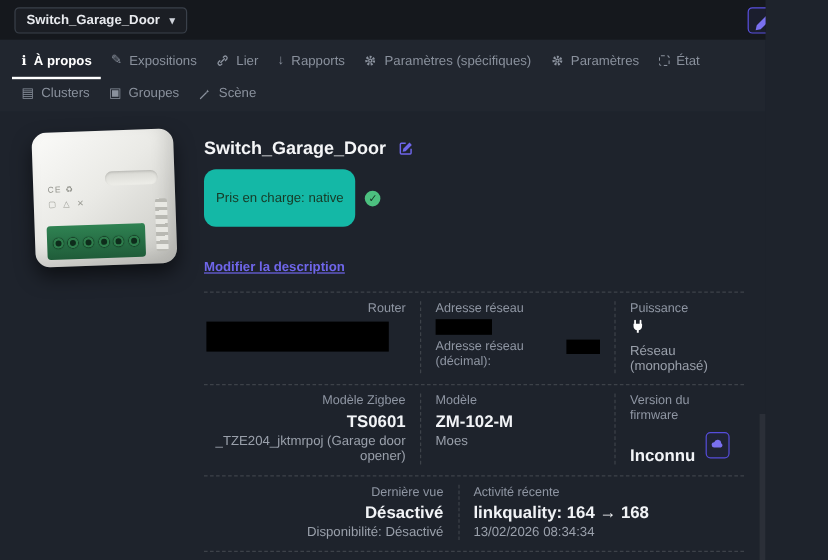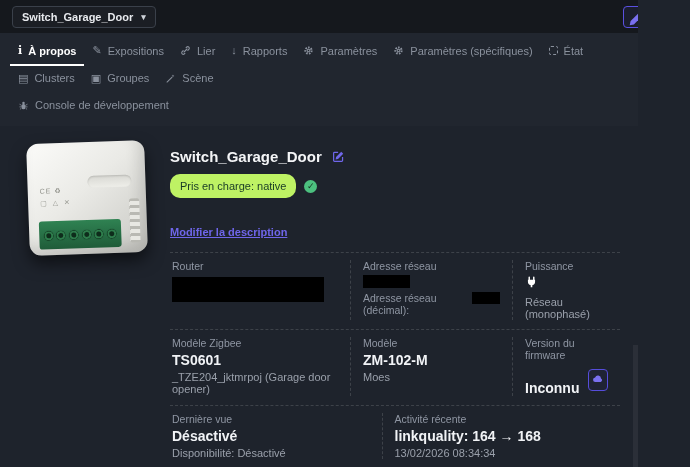--- a/index.html
+++ b/index.html
@@ -48,32 +48,32 @@
   .terminals { position:absolute; left:10px; bottom:6px; width:82px; height:28px; border-radius:3px;
     background:linear-gradient(180deg,#2f8252,#1f5c39); display:flex; align-items:center; justify-content:space-around; padding:0 3px; }
   .screw { width:9px; height:9px; border-radius:50%; background:#0e2c1b; box-shadow:inset 0 0 0 2px #2e7d4c, 0 0 1px #000; }
 
   
   .title-row { display:flex; align-items:center; gap:10px; }
   .title-row h1 { font-size:15px; font-weight:700; color:#f4f5f7; }
   .edit-ic { color:#6f66ea; cursor:pointer; display:inline-flex; }
   .edit-ic svg { width:13px; height:13px; }
   .badge-row { display:flex; align-items:center; gap:14px; margin-top:9px; }
-  .badge { background:#bef264; color:#173a26; font-size:11px; font-weight:400; padding:6px 10px; border-radius:10px; }
+  .badge { background:#14b8a6; color:#173a26; font-size:11px; font-weight:400; padding:18px 10px; border-radius:10px; }
   .interview { font-size:11.5px; color:#d7dadf; }
   .checkc { width:13px; height:13px; border-radius:50%; background:#4cc07f; color:#143322; font-size:9px; font-weight:700;
     display:inline-flex; align-items:center; justify-content:center; margin-left:-6px; }
   .desc-link { display:inline-block; margin-top:28px; color:#6f66ea; font-size:11px; font-weight:700;
     text-decoration:underline; cursor:pointer; }
 
   
   .info-table { margin-top:12px; }
   .irow { display:flex; border-top:1px dashed rgba(255,255,255,.14); padding:7px 0 9px 0; }
   .cell { padding:0 12px; min-width:0; }
-  .cell:first-child { padding-left:2px; }
+  .cell:first-child { padding-left:2px;text-align:right; }
   .cell + .cell { border-left:1px dashed rgba(255,255,255,.14); }
   .c40 { width:40%; } .c36 { width:36%; } .c24 { width:24%; }
   .c47 { width:47%; } .c53 { width:53%; } .c100 { width:100%; }
   .lbl { font-size:10.5px; color:#8f96a3; }
   .val { font-size:14px; font-weight:700; color:#f1f3f6; margin-top:3px; }
   .sub { font-size:11px; color:#9aa0ab; margin-top:3px; }
   .redact { background:#000; display:block; }
   .redact-router { width:152px; height:25px; margin-top:5px; }
   .redact-addr { width:47px; height:13px; margin-top:3px; }
   .inline-line { display:flex; align-items:flex-start; margin-top:4px; }
@@ -130,30 +130,30 @@
         <span class="glyph">↓</span>
         <span>Rapports</span>
       </a>
       <a class="tab">
         <span>
           <svg viewBox="0 0 16 16">
               <circle cx="8" cy="8" r="4.5" fill="none" stroke="currentColor" stroke-width="3" stroke-dasharray="2.3 1.7"></circle>
               <circle cx="8" cy="8" r="1.9" fill="none" stroke="currentColor" stroke-width="1.5"></circle>
             </svg>
         </span>
-        <span>Paramètres</span>
+        <span>Paramètres (spécifiques)</span>
       </a>
       <a class="tab">
         <span>
           <svg viewBox="0 0 16 16">
               <circle cx="8" cy="8" r="4.5" fill="none" stroke="currentColor" stroke-width="3" stroke-dasharray="2.3 1.7"></circle>
               <circle cx="8" cy="8" r="1.9" fill="none" stroke="currentColor" stroke-width="1.5"></circle>
             </svg>
         </span>
-        <span>Paramètres (spécifiques)</span>
+        <span>Paramètres</span>
       </a>
       <a class="tab">
         <span class="dashed-sq"></span>
         <span>État</span>
       </a>
       <a class="tab">
         <span class="glyph">▤</span>
         <span>Clusters</span>
       </a>
       <a class="tab">
@@ -161,32 +161,20 @@
         <span>Groupes</span>
       </a>
       <a class="tab">
         <span>
           <svg viewBox="0 0 16 16">
               <path d="M3 13.2L10 6.2" stroke="currentColor" stroke-width="1.5" stroke-linecap="round"></path>
               <path d="M11.6 2.2l.6 1.5 1.5.6-1.5.6-.6 1.5-.6-1.5-1.5-.6 1.5-.6z" fill="currentColor"></path>
             </svg>
         </span>
         <span>Scène</span>
-      </a>
-    </div>
-    <div class="tabrow tabrow2">
-      <a class="tab">
-        <span>
-          <svg viewBox="0 0 16 16">
-              <ellipse cx="8" cy="9.6" rx="3.1" ry="3.9" fill="currentColor"></ellipse>
-              <circle cx="8" cy="4.2" r="1.8" fill="currentColor"></circle>
-              <path d="M4.9 7.6L2.2 6.1M4.9 10H2.1M4.9 12l-2.1 1.6M11.1 7.6l2.7-1.5M11.1 10h2.8M11.1 12l2.1 1.6" stroke="currentColor" stroke-width="1.1"></path>
-            </svg>
-        </span>
-        <span>Console de développement</span>
       </a>
     </div>
   </nav>
 
   <main class="content">
 
     <aside class="photo-col">
       <div class="photo">
         <div class="module">
           <span class="mark">CE ♻</span>

